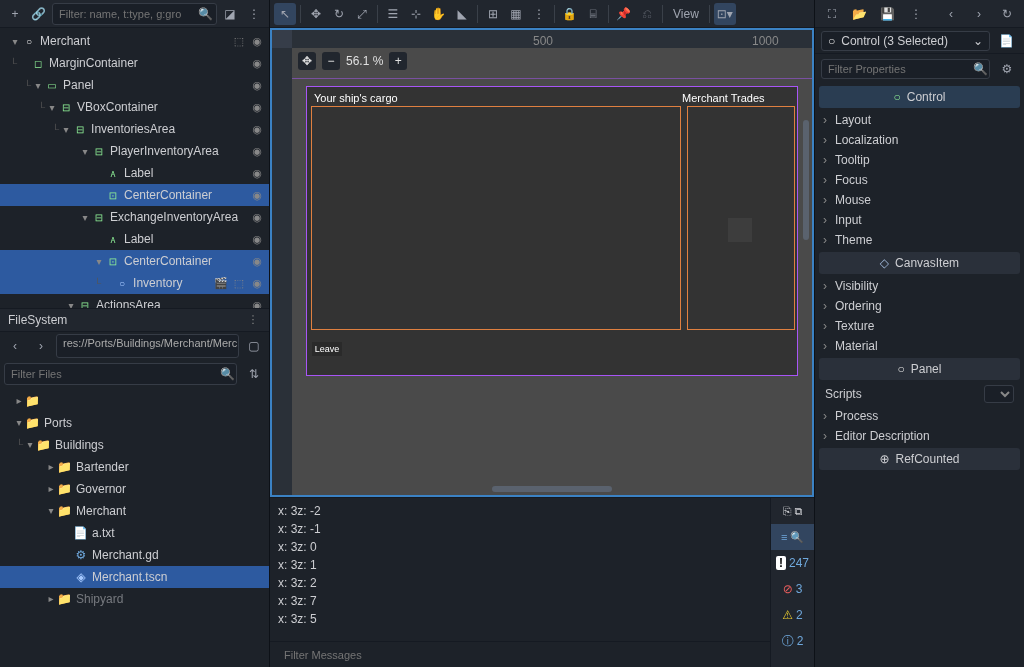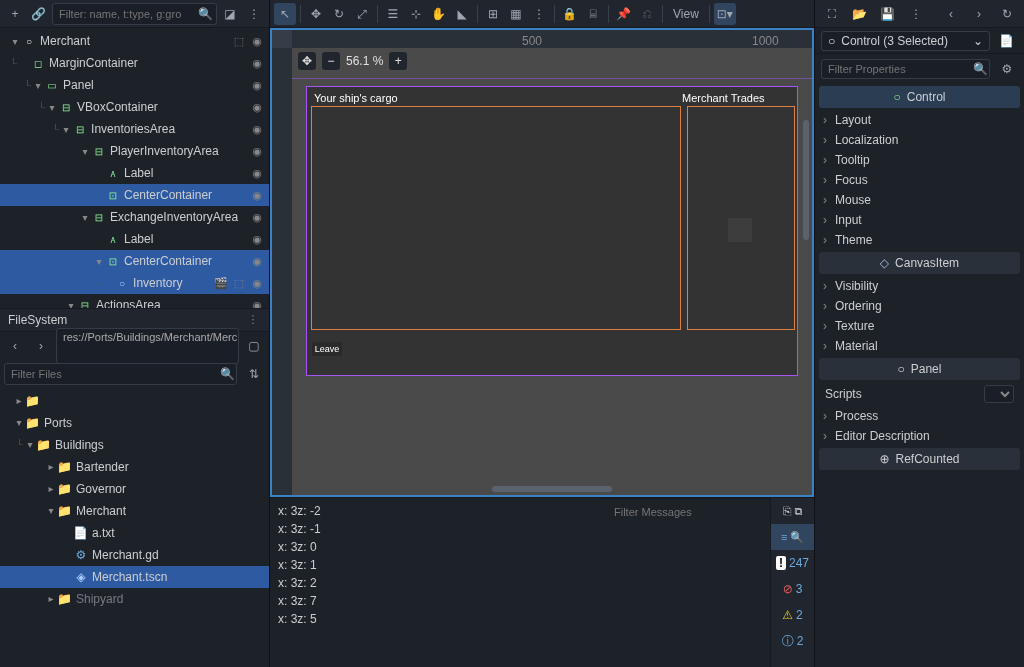--- a/index.html
+++ b/index.html
@@ -31,21 +31,21 @@
 .ic-hbox { color: #8eef97; }
 .ic-label { color: #8eef97; }
 .ic-center { color: #8eef97; }
 .ic-node { color: #e0e0e0; }
 .ic-inventory { color: #a5c9ff; }
 
 
 .panel-header { height: 24px; background: #21262e; display: flex; align-items: center; padding: 0 8px; border-top: 1px solid #151a22; border-bottom: 1px solid #151a22; }
 .panel-title { flex: 1; }
 .fs-nav { display: flex; align-items: center; height: 28px; padding: 0 4px; gap: 4px; background: #1d2229; }
-.fs-path { flex: 1; background: #1a1f27; border: 1px solid #363c46; padding: 2px 6px; border-radius: 3px; height: 36px; color: #aaa; font-size: 11px; overflow: hidden; white-space: nowrap; }
+.fs-path { flex: 1; background: #1a1f27; border: 1px solid #363c46; padding: 2px 6px; border-radius: 3px; height: 24px; color: #aaa; font-size: 11px; overflow: hidden; white-space: nowrap; }
 .fs-filter { display: flex; align-items: center; padding: 3px 4px; gap: 4px; justify-content: flex-end; }
 .fs-tree { flex: 1; overflow-y: auto; padding: 2px 0; }
 .fs-row { display: flex; align-items: center; height: 22px; }
 .fs-row.selected { background: #2d5aa0; }
 .fs-icon { width: 14px; height: 14px; margin-right: 4px; display: inline-flex; align-items: center; justify-content: center; }
 .folder-ic { color: #6fa8dc; }
 .file-ic { color: #bbb; }
 .gd-ic { color: #6fa8dc; }
 .tscn-ic { color: #a5c9ff; }
 
@@ -340,21 +340,21 @@
       <div class="sep"></div>
       <div class="tbtn">📌</div>
       <div class="tbtn" style="opacity:.4">⎌</div>
       <div class="sep"></div>
       <div class="tbtn" style="width:auto;padding:0 6px">View</div>
       <div class="sep"></div>
       <div class="tbtn active">⊡▾</div>
     </div>
     <div class="viewport">
       <div class="ruler-top">
-        <span class="ruler-tick" style="left:230px">500</span>
+        <span class="ruler-tick" style="left:241px">500</span>
         <span class="ruler-tick" style="left:460px">1000</span>
       </div>
       <div class="ruler-left"></div>
       <div class="canvas-area">
         <div class="purple-line"></div>
         <div class="scene-rect"></div>
         <div class="cargo-label">Your ship's cargo</div>
         <div class="trades-label">Merchant Trades</div>
         <div class="player-inv"></div>
         <div class="merch-inv"></div>
@@ -364,21 +364,21 @@
       </div>
       <div class="vscroll"></div>
       <div class="zoom-bar">
         <div class="zbtn">✥</div>
         <div class="zbtn">−</div>
         <span>56.1 %</span>
         <div class="zbtn">+</div>
       </div>
     </div>
     <div class="output">
-      <div style="flex:1;display:flex;">
+      <div style="flex:1;display:flex;flex-direction:column">
         <div class="output-text" id="output-log">
             <div class="out-line">x: 3z: -2</div>
             <div class="out-line">x: 3z: -1</div>
             <div class="out-line">x: 3z: 0</div>
             <div class="out-line">x: 3z: 1</div>
             <div class="out-line">x: 3z: 2</div>
             <div class="out-line">x: 3z: 7</div>
             <div class="out-line">x: 3z: 5</div>
           </div>
         <div class="filter-msg">

